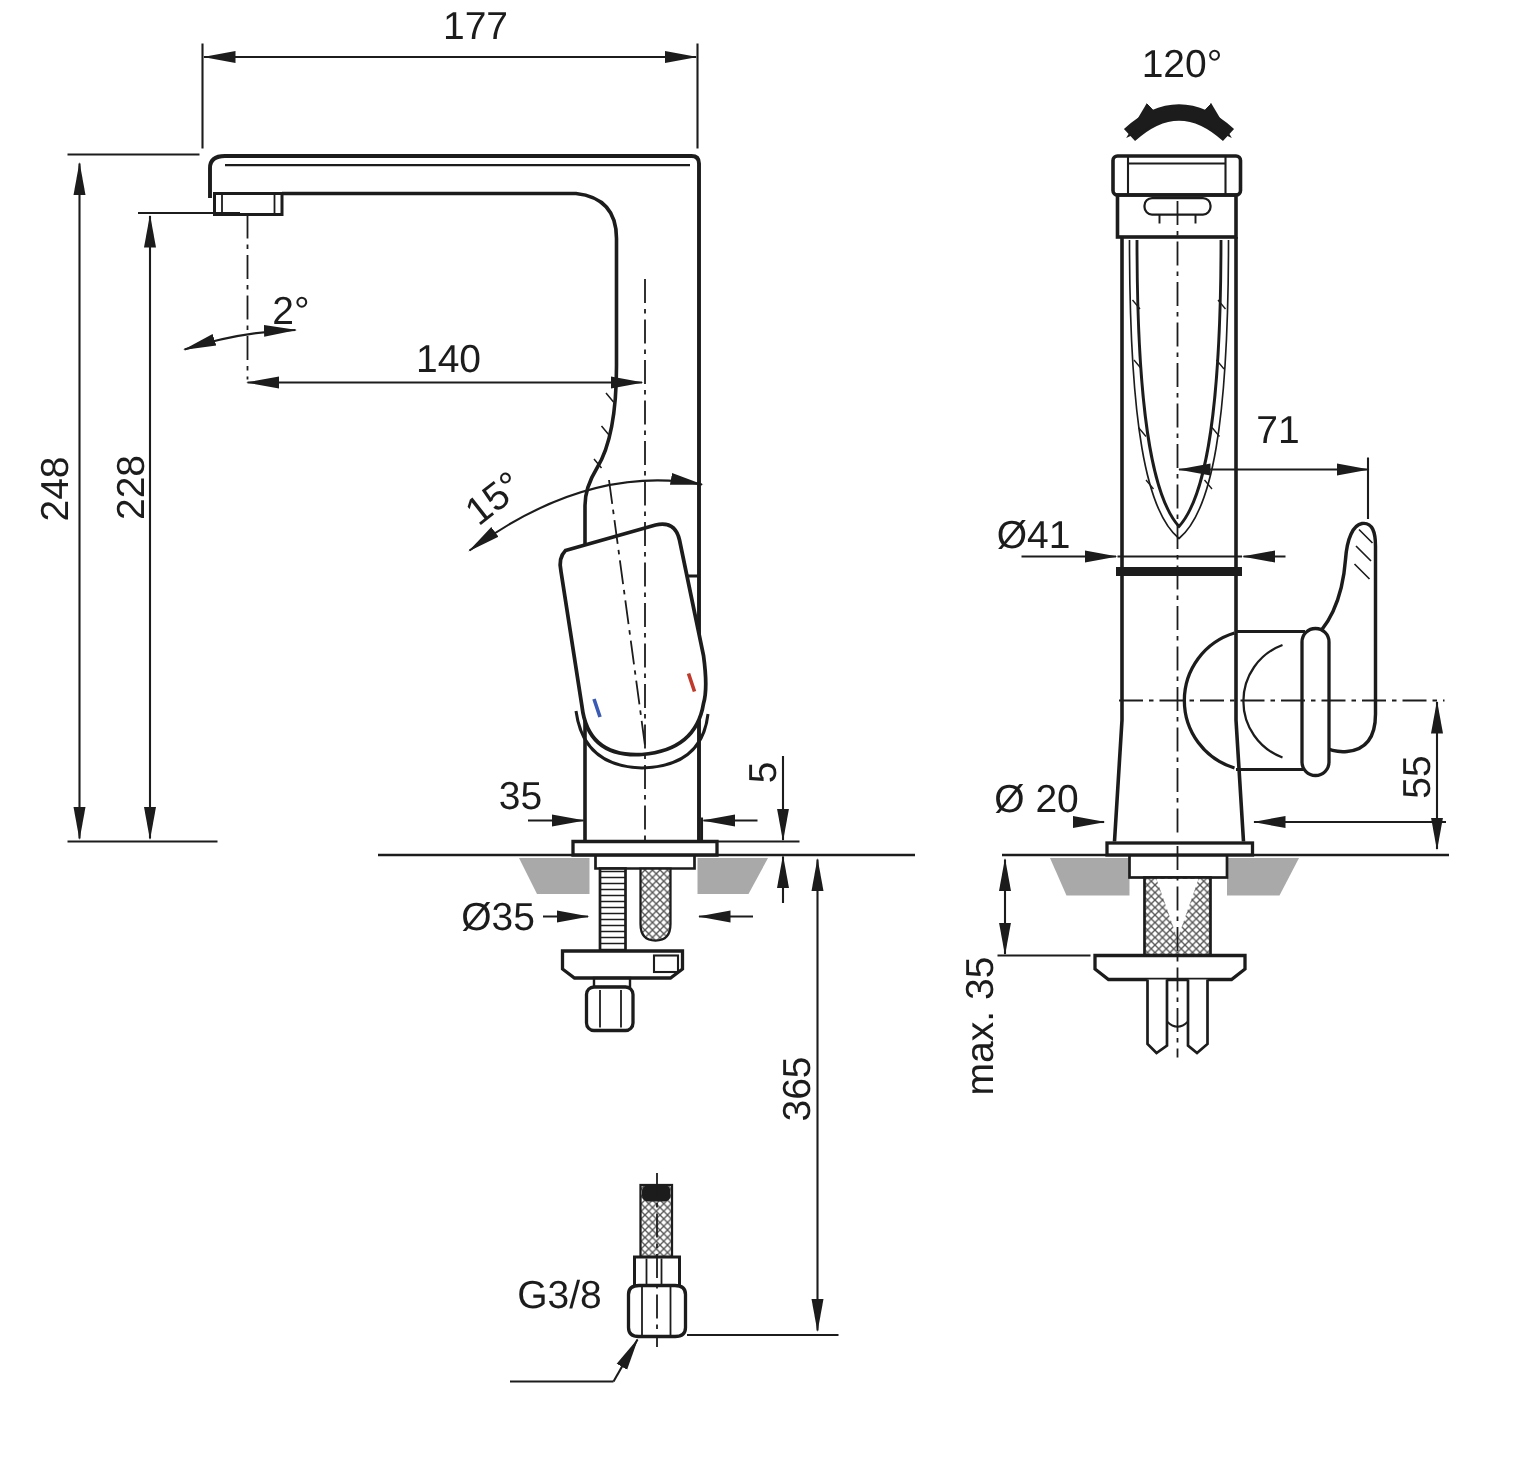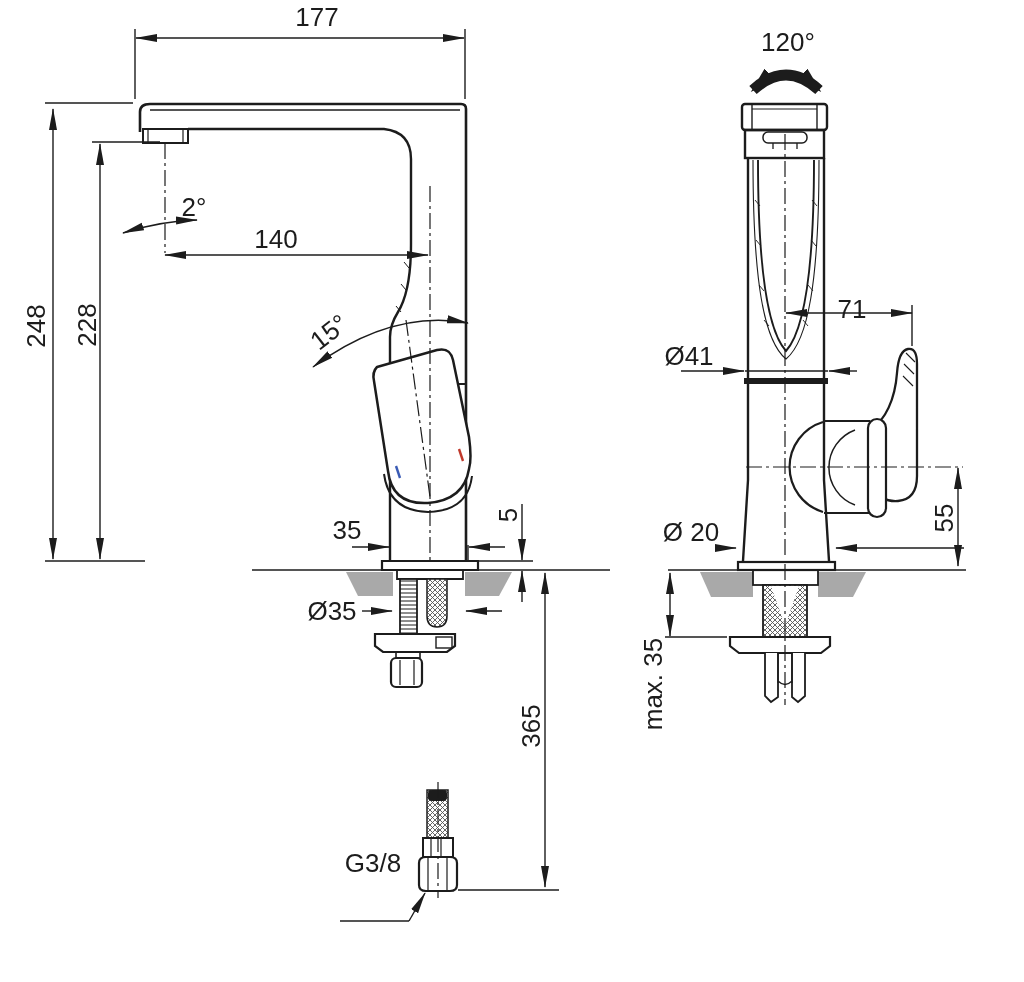--- a/index.html
+++ b/index.html
@@ -179,28 +179,28 @@
       <line x1="958" y1="468" x2="958" y2="566" marker-start="url(#arw)" marker-end="url(#arw)"></line>
       <line x1="670" y1="573" x2="670" y2="636" marker-start="url(#arw)" marker-end="url(#arw)"></line>
     </g>
   </g>
 </svg>
 
 <div class="lbl" style="left:317px;top:17px">177</div>
 <div class="lbl rot" style="left:36px;top:326px">248</div>
 <div class="lbl rot" style="left:87px;top:325px">228</div>
 <div class="lbl" style="left:194px;top:207px">2°</div>
-<div class="lbl" style="left:276px;top:239px">140</div>
+<div class="lbl" style="left:299px;top:239px">140</div>
 <div class="lbl tilt" style="left:329px;top:332px">15°</div>
 <div class="lbl" style="left:347px;top:530px">35</div>
 <div class="lbl rot" style="left:508px;top:515px">5</div>
 <div class="lbl" style="left:332px;top:611px">Ø35</div>
 <div class="lbl rot" style="left:531px;top:726px">365</div>
 <div class="lbl" style="left:373px;top:863px">G3/8</div>
 
 <div class="lbl" style="left:788px;top:42px">120°</div>
-<div class="lbl" style="left:852px;top:309px">71</div>
+<div class="lbl" style="left:852px;top:286px">71</div>
 <div class="lbl" style="left:689px;top:356px">Ø41</div>
 <div class="lbl" style="left:691px;top:532px">Ø 20</div>
 <div class="lbl rot" style="left:944px;top:518px">55</div>
 <div class="lbl rot" style="left:653px;top:684px">max. 35</div>
 
 </div>
 
 </body></html>

